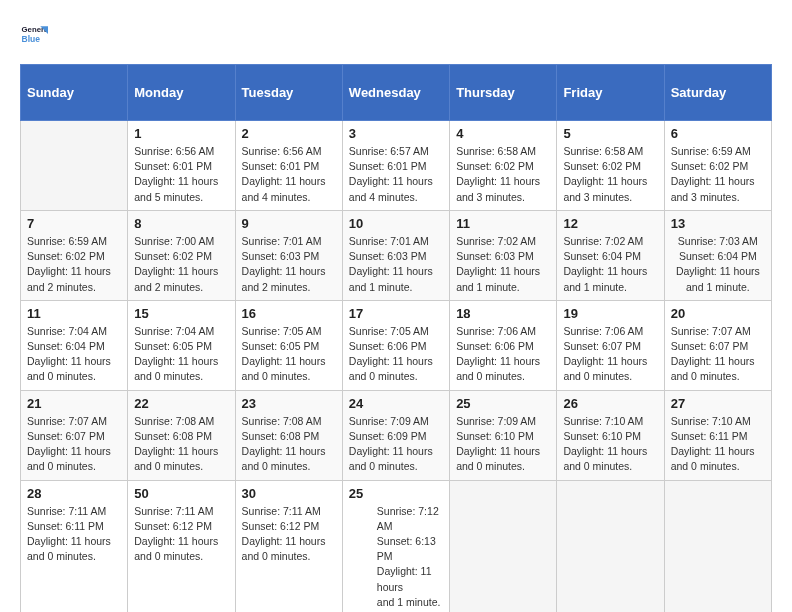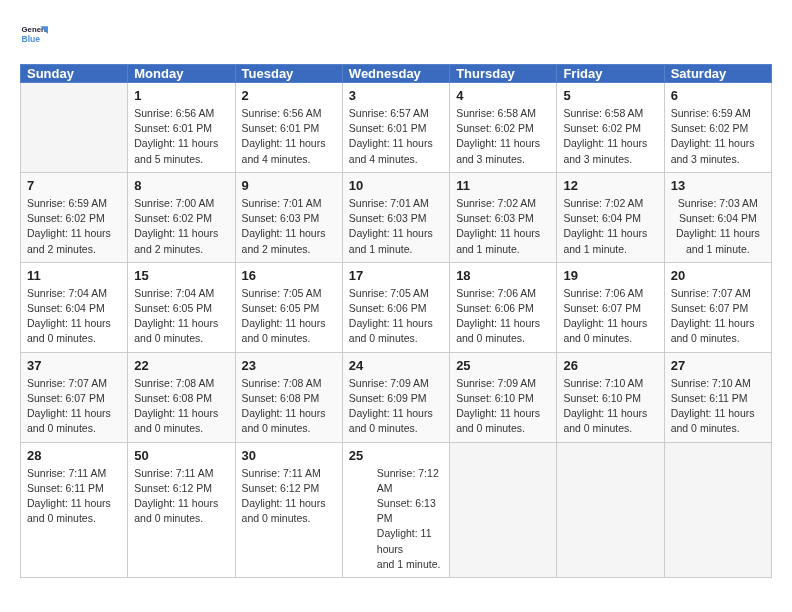--- a/index.html
+++ b/index.html
@@ -47,21 +47,21 @@
     table {
       width: 100%;
       border-collapse: collapse;
       font-size: 11px;
     }
     thead tr th {
       background-color: #3a6bbf;
       color: #fff;
       font-size: 13px;
       font-weight: bold;
-      padding: 1px 6px;
+      padding: 20px 6px;
       text-align: left;
       border: 1px solid #5580cc;
     }
     tbody tr td {
       border: 1px solid #ccc;
       vertical-align: top;
       padding: 5px 6px;
       min-height: 70px;
       height: 80px;
       width: 107px;
@@ -267,21 +267,21 @@
         <td>
           <span class="day-number">20</span>
           <div class="day-info" style="white-space: pre-line;">Sunrise: 7:07 AM
 Sunset: 6:07 PM
 Daylight: 11 hours
 and 0 minutes.</div>
         </td>
       </tr>
       <tr>
         <td>
-          <span class="day-number">37</span>
+          <span class="day-number">21</span>
           <div class="day-info" style="white-space: pre-line;">Sunrise: 7:07 AM
 Sunset: 6:07 PM
 Daylight: 11 hours
 and 0 minutes.</div>
         </td>
         <td>
           <span class="day-number">22</span>
           <div class="day-info" style="white-space: pre-line;">Sunrise: 7:08 AM
 Sunset: 6:08 PM
 Daylight: 11 hours

